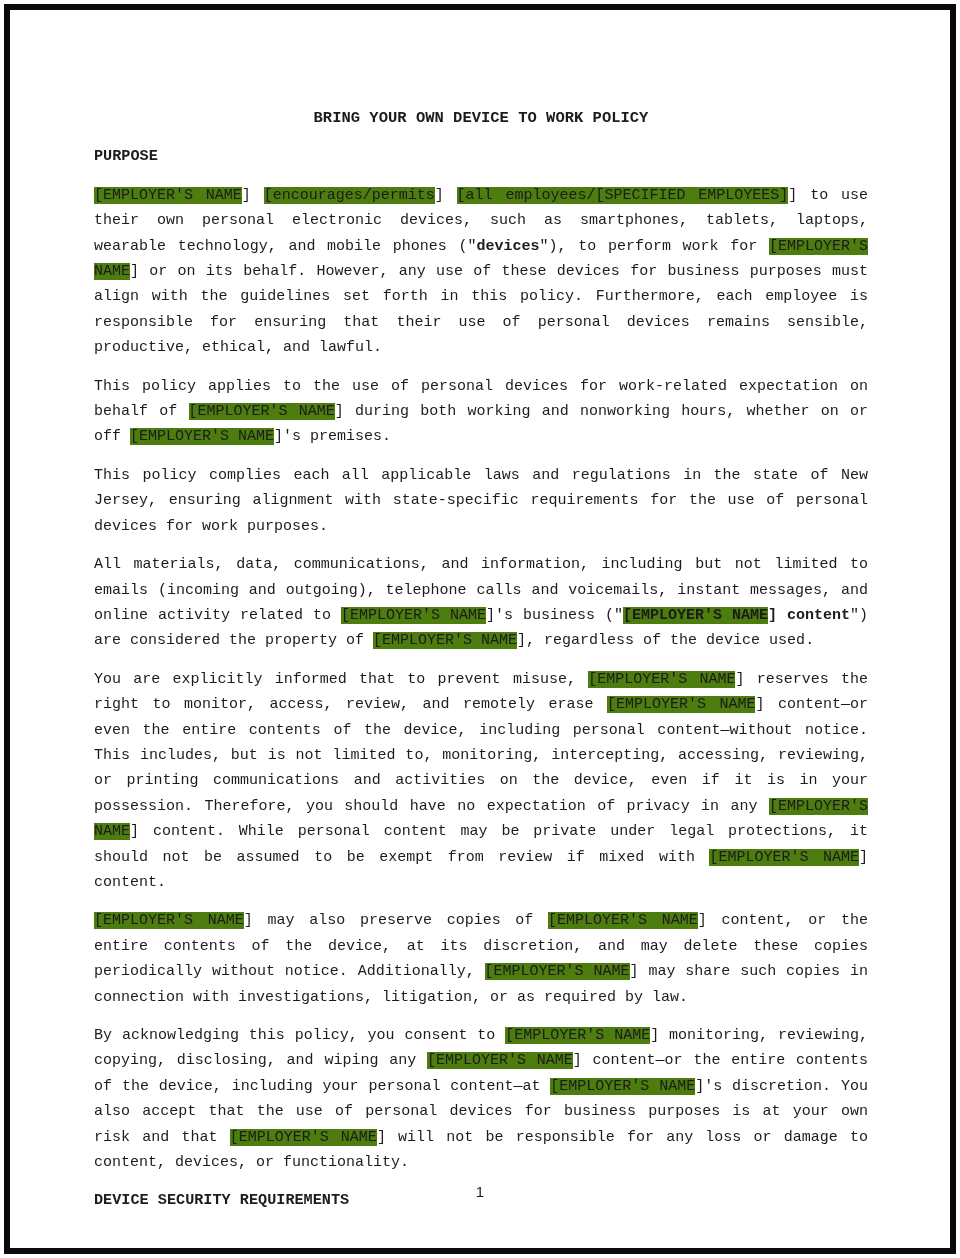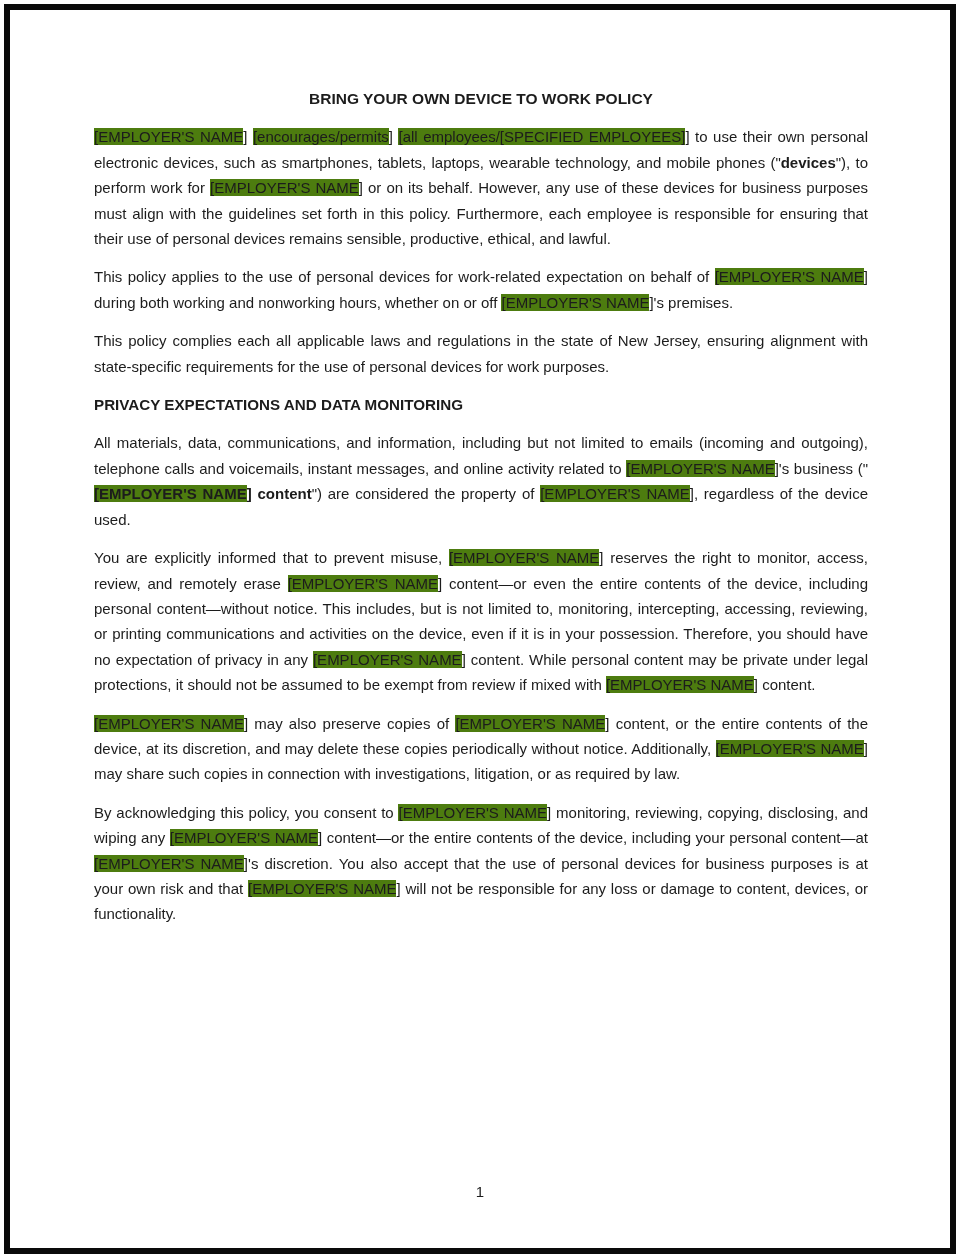--- a/index.html
+++ b/index.html
@@ -15,23 +15,24 @@
   .page-frame {
     position: absolute;
     top: 4px; left: 4px; right: 4px; bottom: 4px;
     border: 6px solid #0a0a0a;
     pointer-events: none;
   }
   .doc {
     position: absolute;
     left: 94px;
     right: 92px;
-    top: 86px;
+    top: 106px;
     font-size: 15px;
     line-height: 25.4px;
+    font-family: Liberation Mono, monospace;
   }
   .doc-title {
     text-align: center;
     font-weight: bold;
     font-size: 15.5px;
     margin: 0 0 13px 0;
   }
   .heading {
     font-weight: bold;
     font-size: 15.2px;
@@ -52,24 +53,25 @@
   }
 </style>
 </head>
 <body>
 
 <div class="page-frame"></div>
 
 <div class="doc">
   <div class="doc-title">BRING YOUR OWN DEVICE TO WORK POLICY</div>
   <div>
+      <div class="heading">PURPOSE</div>
       <p class="para"><span class="hl">[EMPLOYER'S NAME</span><span>] </span><span class="hl">[encourages/permits</span><span>] </span><span class="hl">[all employees/[SPECIFIED EMPLOYEES]</span><span>] to use their own personal electronic devices, such as smartphones, tablets, laptops, wearable technology, and mobile phones ("</span><span class="b">devices</span><span>"), to perform work for </span><span class="hl">[EMPLOYER'S NAME</span><span>] or on its behalf. However, any use of these devices for business purposes must align with the guidelines set forth in this policy. Furthermore, each employee is responsible for ensuring that their use of personal devices remains sensible, productive, ethical, and lawful.</span></p>
       <p class="para"><span>This policy applies to the use of personal devices for work-related expectation on behalf of </span><span class="hl">[EMPLOYER'S NAME</span><span>] during both working and nonworking hours, whether on or off </span><span class="hl">[EMPLOYER'S NAME</span><span>]'s premises.</span></p>
       <p class="para"><span>This policy complies each all applicable laws and regulations in the state of New Jersey, ensuring alignment with state-specific requirements for the use of personal devices for work purposes.</span></p>
-      <div class="heading">PRIVACY EXPECTATIONS AND DATA MONITORING</div>
       <p class="para"><span>All materials, data, communications, and information, including but not limited to emails (incoming and outgoing), telephone calls and voicemails, instant messages, and online activity related to </span><span class="hl">[EMPLOYER'S NAME</span><span>]'s business ("</span><span class="hl b">[EMPLOYER'S NAME</span><span class="b">] content</span><span>") are considered the property of </span><span class="hl">[EMPLOYER'S NAME</span><span>], regardless of the device used.</span></p>
       <p class="para"><span>You are explicitly informed that to prevent misuse, </span><span class="hl">[EMPLOYER'S NAME</span><span>] reserves the right to monitor, access, review, and remotely erase </span><span class="hl">[EMPLOYER'S NAME</span><span>] content—or even the entire contents of the device, including personal content—without notice. This includes, but is not limited to, monitoring, intercepting, accessing, reviewing, or printing communications and activities on the device, even if it is in your possession. Therefore, you should have no expectation of privacy in any </span><span class="hl">[EMPLOYER'S NAME</span><span>] content. While personal content may be private under legal protections, it should not be assumed to be exempt from review if mixed with </span><span class="hl">[EMPLOYER'S NAME</span><span>] content.</span></p>
       <p class="para"><span class="hl">[EMPLOYER'S NAME</span><span>] may also preserve copies of </span><span class="hl">[EMPLOYER'S NAME</span><span>] content, or the entire contents of the device, at its discretion, and may delete these copies periodically without notice. Additionally, </span><span class="hl">[EMPLOYER'S NAME</span><span>] may share such copies in connection with investigations, litigation, or as required by law.</span></p>
       <p class="para"><span>By acknowledging this policy, you consent to </span><span class="hl">[EMPLOYER'S NAME</span><span>] monitoring, reviewing, copying, disclosing, and wiping any </span><span class="hl">[EMPLOYER'S NAME</span><span>] content—or the entire contents of the device, including your personal content—at </span><span class="hl">[EMPLOYER'S NAME</span><span>]'s discretion. You also accept that the use of personal devices for business purposes is at your own risk and that </span><span class="hl">[EMPLOYER'S NAME</span><span>] will not be responsible for any loss or damage to content, devices, or functionality.</span></p>
+      <div class="heading">DEVICE SECURITY REQUIREMENTS</div>
     </div>
 </div>
 
 <div class="page-num">1</div>
 
 </body></html>

